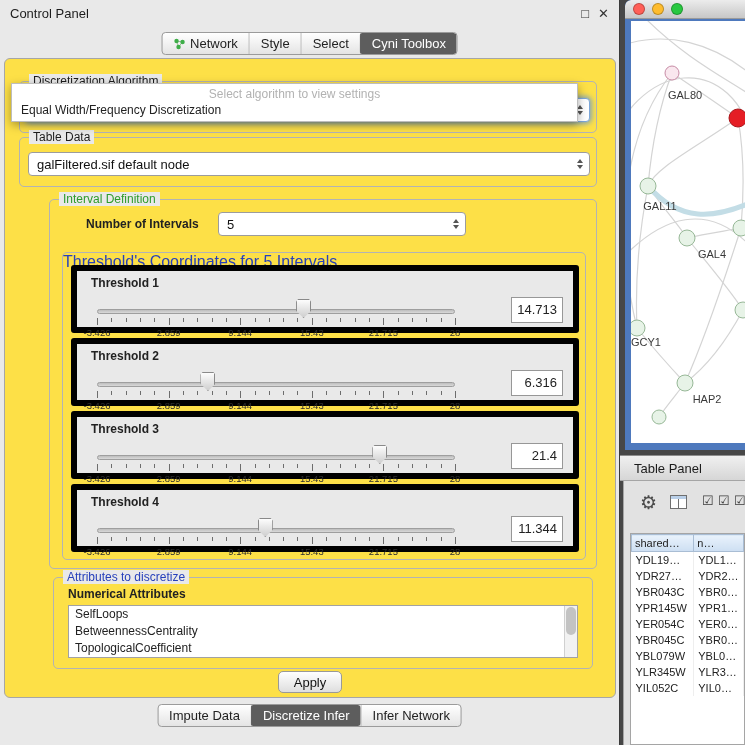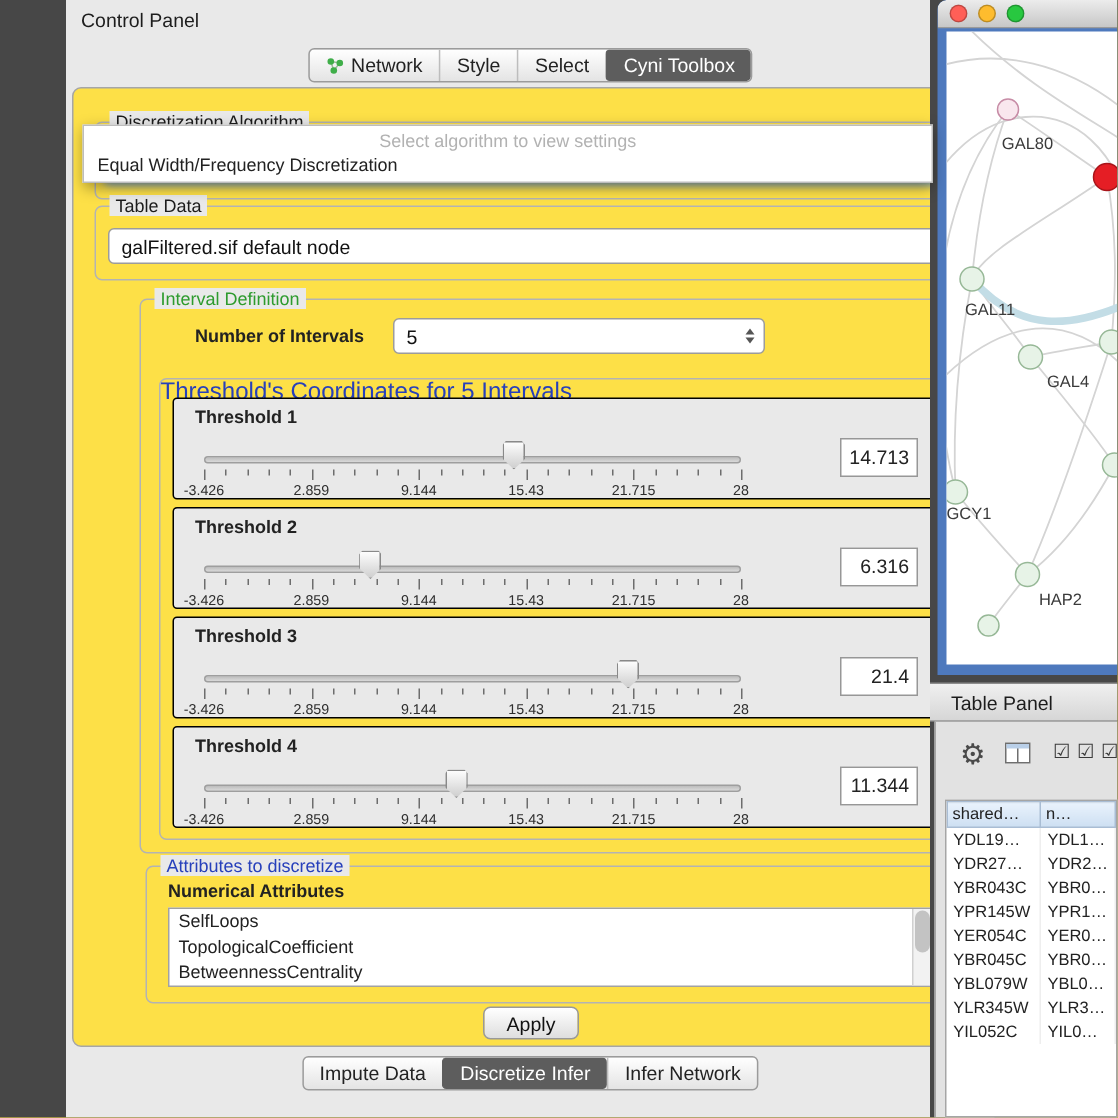--- a/index.html
+++ b/index.html
@@ -1,20 +1,20 @@
 <!DOCTYPE html>
 <html><head>
 <meta charset="utf-8">
 <style>
   * { margin:0; padding:0; box-sizing:border-box; }
   html,body { width:745px; height:745px; overflow:hidden; }
   body { font-family:"Liberation Sans", sans-serif; background:#474747; position:relative; color:#222; }
 
   
-  .left-pane { position:absolute; left:0; top:0; width:620px; height:745px; background:#e9e9e9; border-right:1px solid #3a3a3a;margin-left:44px; }
+  .left-pane { position:absolute; left:0; top:0; width:620px; height:745px; background:#e9e9e9; border-right:1px solid #3a3a3a; }
   .titlebar { height:26px; display:flex; align-items:center; justify-content:space-between; padding:0 10px; font-size:13px; color:#1d1d1d; }
   .win-btns { display:flex; gap:9px; font-size:13px; color:#333; }
   .win-btns span { cursor:default; }
 
   .tabbar { display:flex; align-items:stretch; border:1px solid #9b9b9b; border-radius:4px; background:linear-gradient(#ffffff,#e4e4e4); height:23px; font-size:13px; color:#222; overflow:hidden; width:max-content; }
   .tabbar .seg { display:flex; align-items:center; gap:5px; padding:0 11px; border-left:1px solid #bdbdbd; white-space:nowrap; }
   .tabbar .seg:first-child { border-left:none; }
   .tabbar .seg.selected { background:#5d5d5d; color:#fff; border-left-color:#5d5d5d; border-radius:3px; }
   .top-tabs { position:absolute; top:32px; left:50%; transform:translateX(-50%); }
   .bottom-tabs { position:absolute; bottom:18px; left:50%; transform:translateX(-50%); }
@@ -40,21 +40,21 @@
   .popup { position:absolute; left:6px; top:24px; width:567px; background:#fff; border:1px solid #bdbdbd; box-shadow:0 3px 9px rgba(0,0,0,.35); z-index:30; padding:2px 0 3px 0; }
   .popup-item { font-size:12px; padding:1px 9px; line-height:14px; }
   .popup-item.placeholder { color:#b2b2b2; text-align:center; }
   .popup-item.bold { font-weight:bold; }
 
   .int-group { left:44px; top:140px; width:548px; height:370px; }
   .ni-label  { position:absolute; left:36px; top:17px; font-size:12px; font-weight:bold; }
   .ni-combo  { left:168px; top:12px; width:248px; }
   .thr-group { position:absolute; left:12px; top:52px; width:524px; height:308px; border:1px solid #b3b3b3; border-radius:5px; }
 
-  .thr-panel { position:absolute; left:8px; width:508px; height:68px; border:1px solid #000000; border-radius:3px; background:#e9e9e9; }
+  .thr-panel { position:absolute; left:8px; width:508px; height:68px; border:6px solid #000000; border-radius:3px; background:#e9e9e9; }
   .t-label { position:absolute; left:14px; top:5px; font-size:12px; font-weight:bold; }
   .slider { position:absolute; left:20px; top:24px; width:358px; height:42px; }
   .track { position:absolute; left:0; right:0; top:14px; height:5px; background:linear-gradient(#bdbdbd,#d9d9d9); border:1px solid #9e9e9e; border-radius:3px; }
   .thumb { position:absolute; top:4px; width:15px; height:19px; background:linear-gradient(#fdfdfd,#cfcfcf); border:1px solid #898989; clip-path:polygon(50% 100%, 0 62%, 0 14%, 14% 0, 86% 0, 100% 14%, 100% 62%); }
   .ticks { position:absolute; left:0; right:0; top:23px; height:8px; }
   .tick { position:absolute; width:1px; background:#6d6d6d; top:0; }
   .tick.min { height:4px; }
   .tick.maj { height:7px; }
   .tick-labels { position:absolute; left:0; right:0; top:32px; height:10px; font-size:9.5px; color:#2e2e2e; }
   .tick-labels span { position:absolute; transform:translateX(-50%); white-space:nowrap; }
@@ -344,22 +344,22 @@
           </div>
       </div>
     </div>
 
     <div class="group attr-group">
       <span class="legend blue">Attributes to discretize</span>
       <span class="attr-label">Numerical Attributes</span>
       <div class="listbox">
         <div id="attr-items">
             <div class="item">SelfLoops</div>
+            <div class="item">BetweennessCentrality</div>
             <div class="item">TopologicalCoefficient</div>
-            <div class="item">BetweennessCentrality</div>
           </div>
         <div class="vscroll">
             <div class="vthumb"></div>
           </div>
       </div>
     </div>
 
     <button class="apply-btn">Apply</button>
   </div>
 

